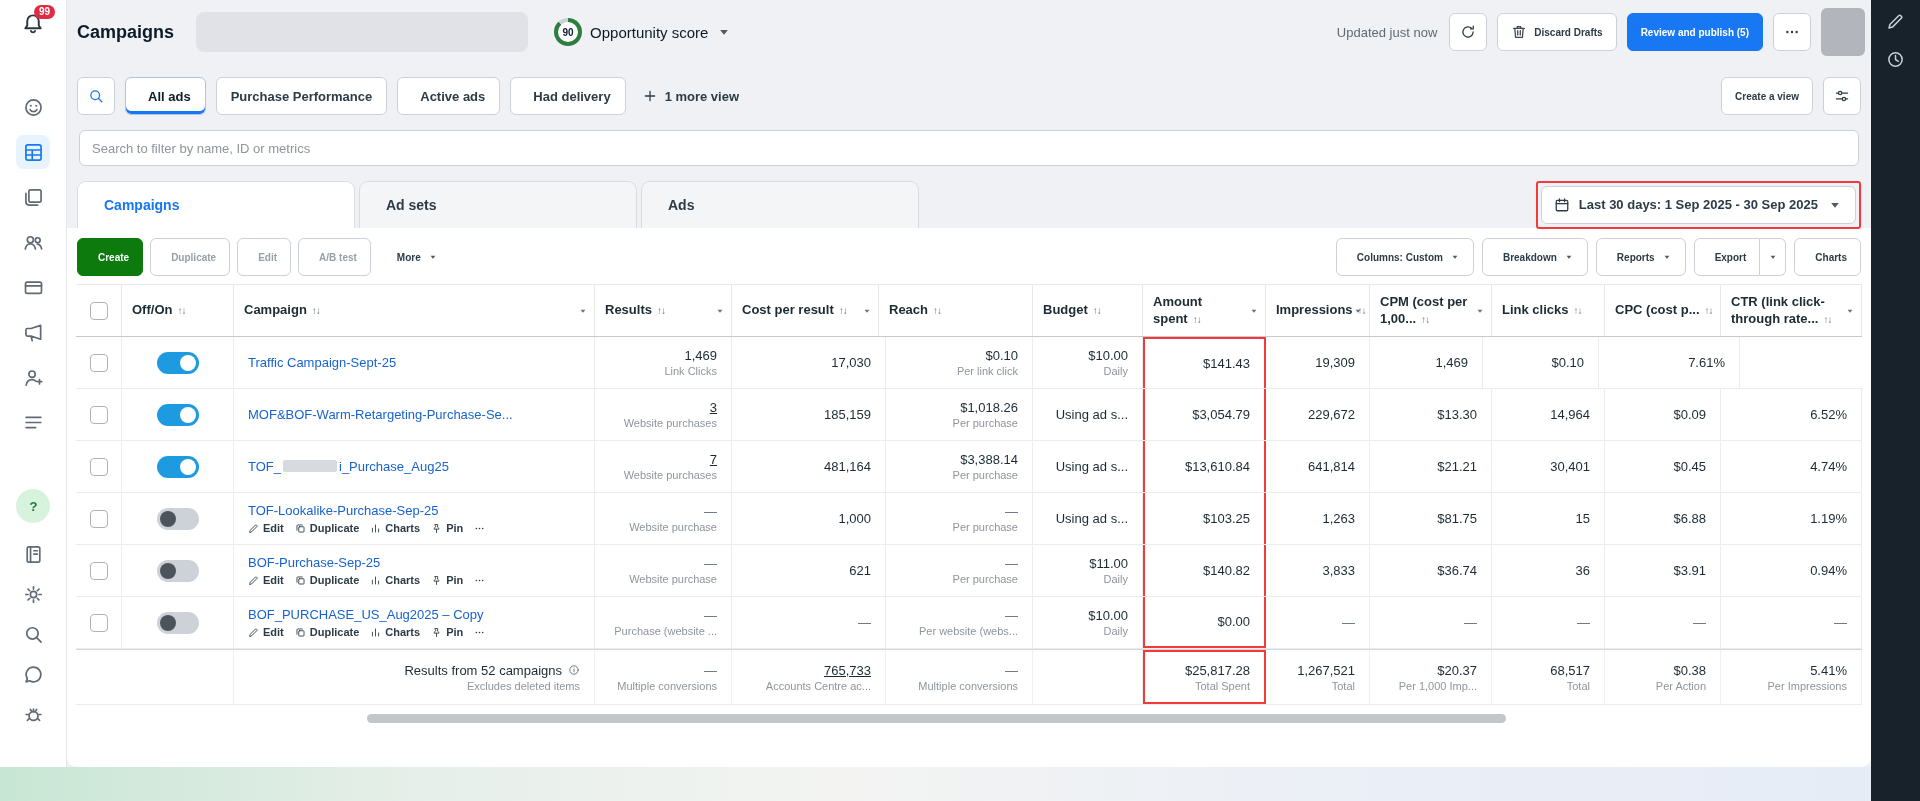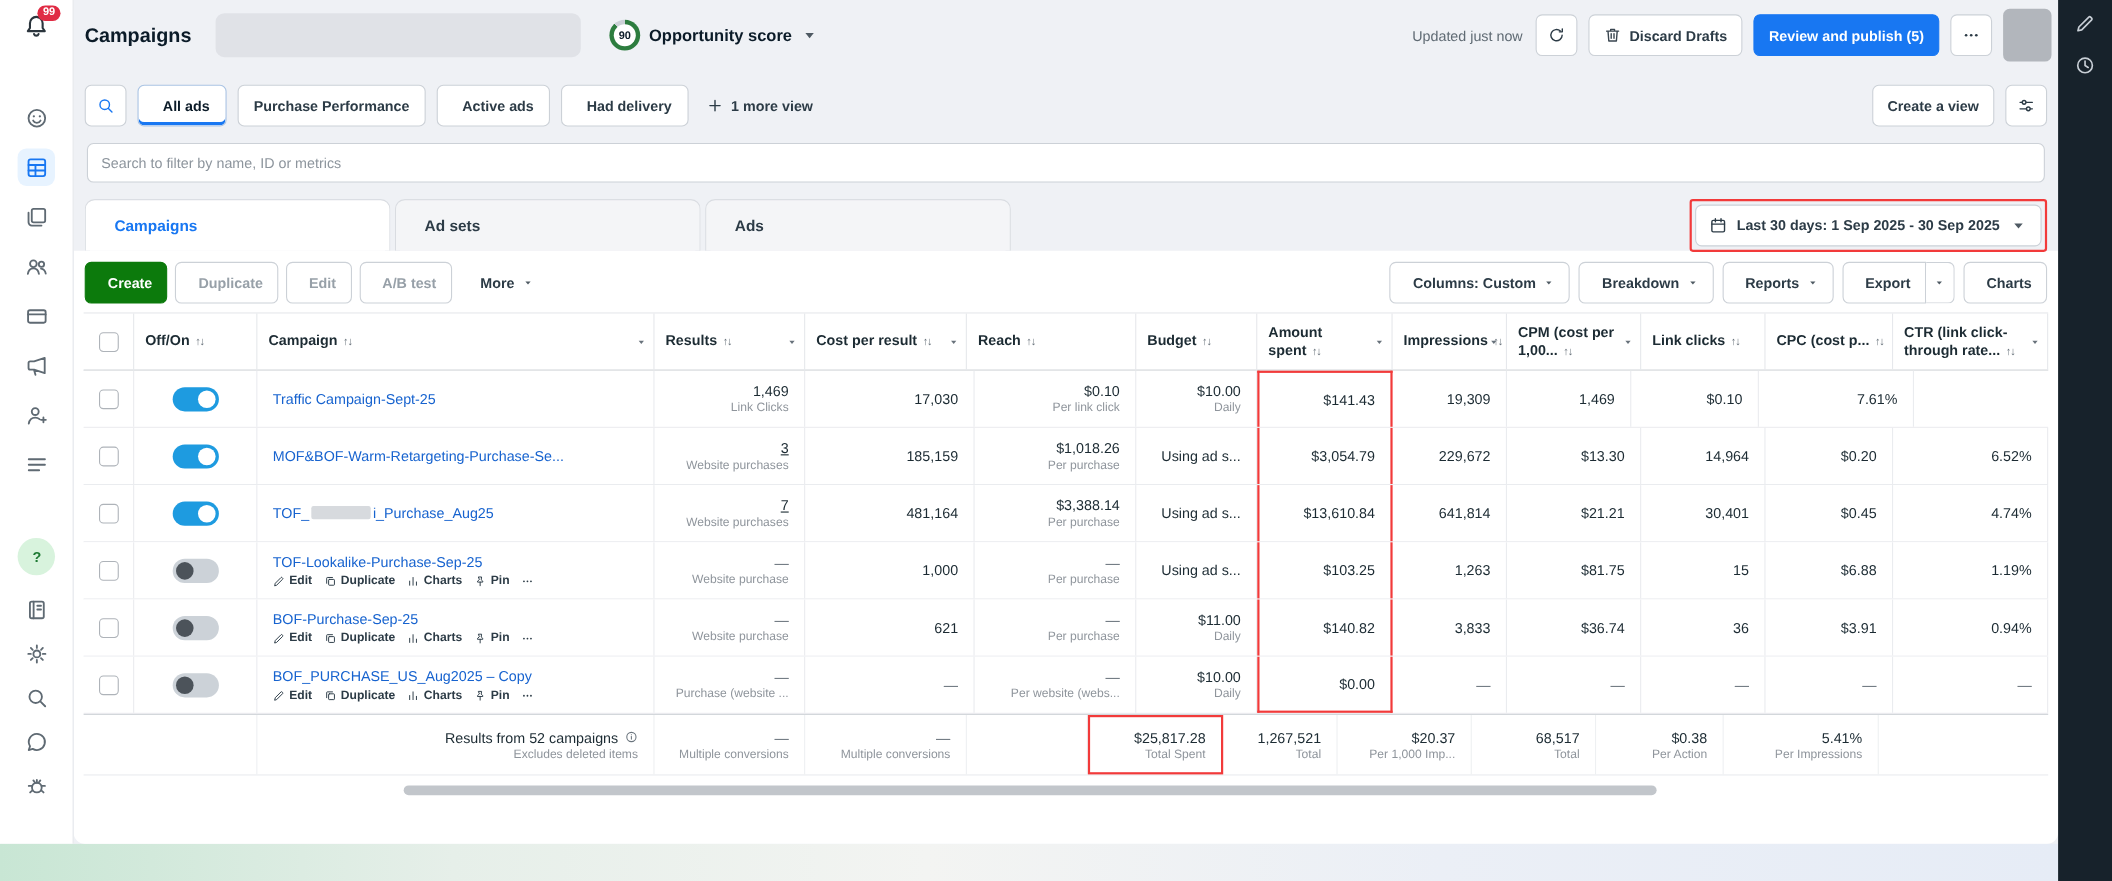--- a/index.html
+++ b/index.html
@@ -39,26 +39,26 @@
 
   
   .main{position:absolute;left:67px;top:0;width:1804px;height:767px;background:#eff1f5;z-index:1}
 
   .topbar{display:flex;align-items:center;height:64px;padding:0 6px 0 10px;gap:14px}
   .title{margin:0;font-size:18px;font-weight:bold;color:#0b1b28}
   .redacted-account{width:332px;height:40px;border-radius:8px;background:#e0e2e7;margin-left:8px}
   .opp{display:flex;align-items:center;gap:8px;margin-left:12px;cursor:pointer}
   .score-ring{width:28px;height:28px;border-radius:50%;background:conic-gradient(#2d7d3f 0 88%,#ccd1d7 0);display:flex;align-items:center;justify-content:center}
   .score-inner{width:20px;height:20px;border-radius:50%;background:#fff;display:flex;align-items:center;justify-content:center;font-size:10px;font-weight:bold;color:#0b1b28}
-  .opp-label{font-size:15px;font-weight:bold;color:#0b1b28}
+  .opp-label{font-size:15px;font-weight:normal;color:#0b1b28}
   .caret{color:#4f5a63;display:inline-flex}
   .topbar-right{margin-left:auto;display:flex;align-items:center;gap:10px}
   .updated{font-size:13px;color:#5f6a73;margin-right:2px}
   .btn{display:inline-flex;align-items:center;justify-content:center;gap:7px;height:38px;padding:0 13px;border:1px solid #ccd1d7;
-    border-radius:6px;background:#fff;font-size:13px;font-weight:bold;color:#2c3b46;cursor:pointer;white-space:nowrap}
+    border-radius:6px;background:#fff;font-size:10px;font-weight:bold;color:#2c3b46;cursor:pointer;white-space:nowrap}
   .btn .bic{display:inline-flex;color:#3a4650}
   .btn.square{width:38px;padding:0}
   .btn.primary{background:var(--blue);border-color:var(--blue);color:#fff}
   .avatar{width:44px;height:48px;border-radius:6px;background:#b2b6bc;flex:none}
 
   .viewbar{display:flex;align-items:center;gap:10px;margin-top:12px;padding:0 10px;height:40px}
   .vtabs{display:flex;gap:10px}
   .vtab{display:inline-flex;align-items:center;gap:8px;height:38px;padding:0 14px;border:1px solid #ccd1d7;border-radius:6px;
     background:#fff;font-size:13px;font-weight:bold;color:#2c3b46;cursor:pointer}
   .vtab.active{border-color:#aac4e4;box-shadow:inset 0 -3px 0 var(--blue);color:#0b1b28}
@@ -676,21 +676,21 @@
               <div class="td num" style="width:104px">
                 <span class="v">229,672</span>
               </div>
               <div class="td num" style="width:122px">
                 <span class="v">$13.30</span>
               </div>
               <div class="td num" style="width:113px">
                 <span class="v">14,964</span>
               </div>
               <div class="td num" style="width:116px">
-                <span class="v">$0.20</span>
+                <span class="v">$0.09</span>
               </div>
               <div class="td num" style="width:141px">
                 <span class="v">6.52%</span>
               </div>
             </div>
             <div class="trow">
               <div class="td c-check" style="width:46px">
                 <span class="cb"></span>
               </div>
               <div class="td c-toggle" style="width:112px">
@@ -1004,20 +1004,24 @@
                     <path d="M10 9.2v4"></path>
                     <circle class="f" cx="10" cy="6.6" r=".9"></circle>
                   </svg>
                 </span>
               </div>
               <span class="sub">Excludes deleted items</span>
             </div>
             <div class="td num" style="width:137px">
               <span class="v dim">—</span>
               <span class="sub">Multiple conversions</span>
+            </div>
+            <div class="td num" style="width:154px">
+              <span class="v u">765,733</span>
+              <span class="sub">Accounts Centre ac...</span>
             </div>
             <div class="td num" style="width:147px">
               <span class="v dim">—</span>
               <span class="sub">Multiple conversions</span>
             </div>
             <div class="td num" style="width:110px">
               <span class="v"></span>
             </div>
             <div class="td num spent-foot" style="width:123px">
               <span class="v">$25,817.28</span>

